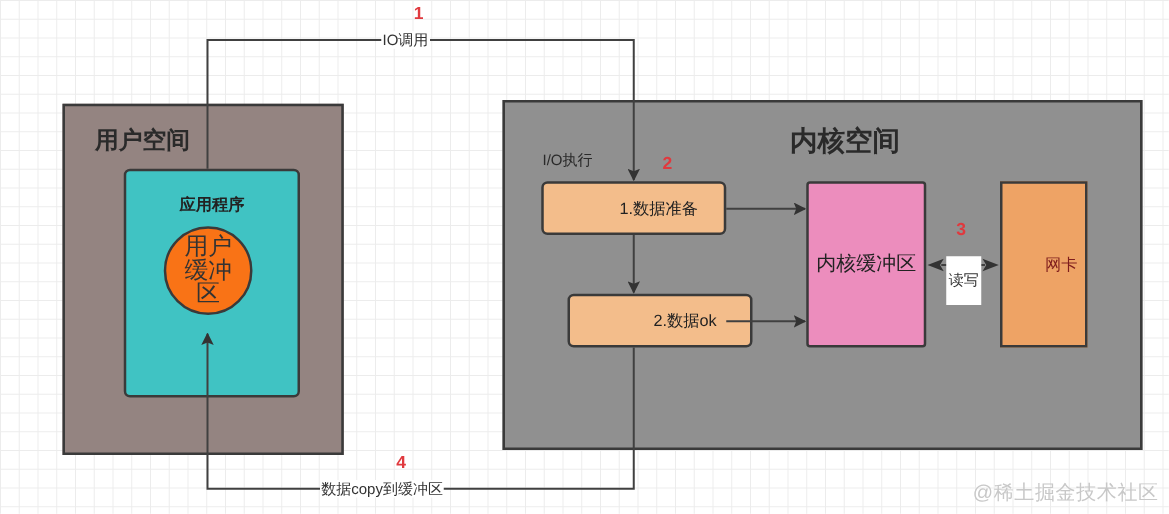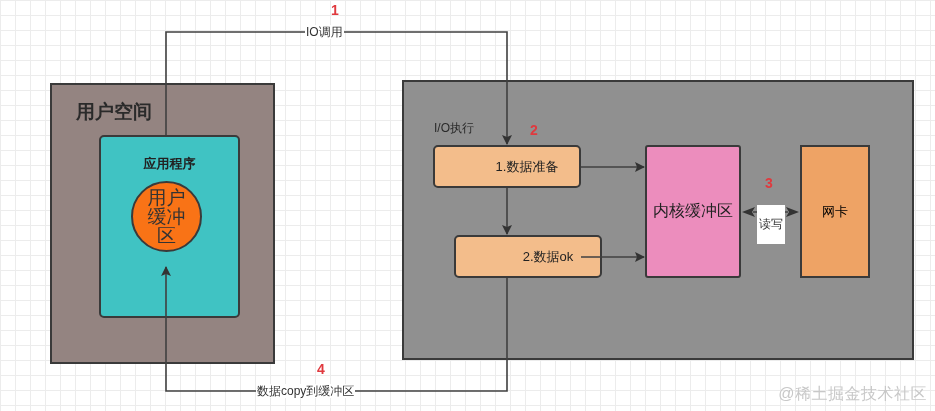--- a/index.html
+++ b/index.html
@@ -21,41 +21,42 @@
   .circle { left:131px; top:181px; width:71px; height:71px; background:#f97316; border-radius:50%;
     display:flex; align-items:center; justify-content:center; text-align:center; font-size:19px; color:#333; line-height:19px; }
   .circle span { width:44px; display:block; }
   .kernel-space { left:402px; top:80px; width:512px; height:280px; background:#909090; }
   .kernel-title { position:absolute; left:0; right:0; top:16px; text-align:center; font-size:22px; font-weight:bold; color:#2a2a2a; padding-left:36px; }
   .io-exec { position:absolute; left:30px; top:38px; font-size:12px; color:#2a2a2a; }
   .step-box { background:#f3bd8b; border-radius:5px; display:flex; align-items:center; justify-content:center; font-size:13px; color:#222;padding-left:40px; }
   .step1 { left:433px; top:145px; width:148px; height:43px; }
   .step2 { left:454px; top:235px; width:148px; height:43px; }
   .kbuf { left:645px; top:145px; width:96px; height:133px; background:#ec8dbd; border-radius:3px; display:flex; align-items:center; justify-content:center; font-size:16px; color:#222; }
-  .nic { left:800px; top:145px; width:70px; height:133px; background:#eea365; display:flex; align-items:center; justify-content:center; font-size:13px; color:#000000; }
+  .nic { left:800px; top:145px; width:70px; height:133px; background:#eea365; display:flex; align-items:center; justify-content:flex-start; font-size:13px; color:#7f1d1d;padding-left:34px; }
   .num { position:absolute; color:#e0393e; font-weight:bold; font-size:14px; }
   .edge-label { position:absolute; font-size:12px; color:#333; background:#ffffff; padding:0 1px; line-height:14px; }
   .rw-label { position:absolute; font-size:12px; color:#333; background:#ffffff; padding:12px 2px; line-height:15px; }
   .watermark { position:absolute; right:8px; bottom:6px; font-size:16px; color:#c8c8c8; letter-spacing:0.5px; }
   svg.lines { position:absolute; left:0; top:0; width:935px; height:411px; pointer-events:none; }
 </style>
 </head>
 <body>
 
 <div class="box user-space">
   <div class="user-space-title">用户空间</div>
 </div>
 <div class="box app-box">
   <div class="app-title">应用程序</div>
 </div>
 <div class="box circle">
   <span>用户缓冲区</span>
 </div>
 
 <div class="box kernel-space">
+  <div class="kernel-title">内核空间</div>
   <div class="io-exec">I/O执行</div>
 </div>
 <div class="box step-box step1">
   <span>1.数据准备</span>
 </div>
 <div class="box step-box step2">
   <span>2.数据ok</span>
 </div>
 <div class="box kbuf">
   <span>内核缓冲区</span>

